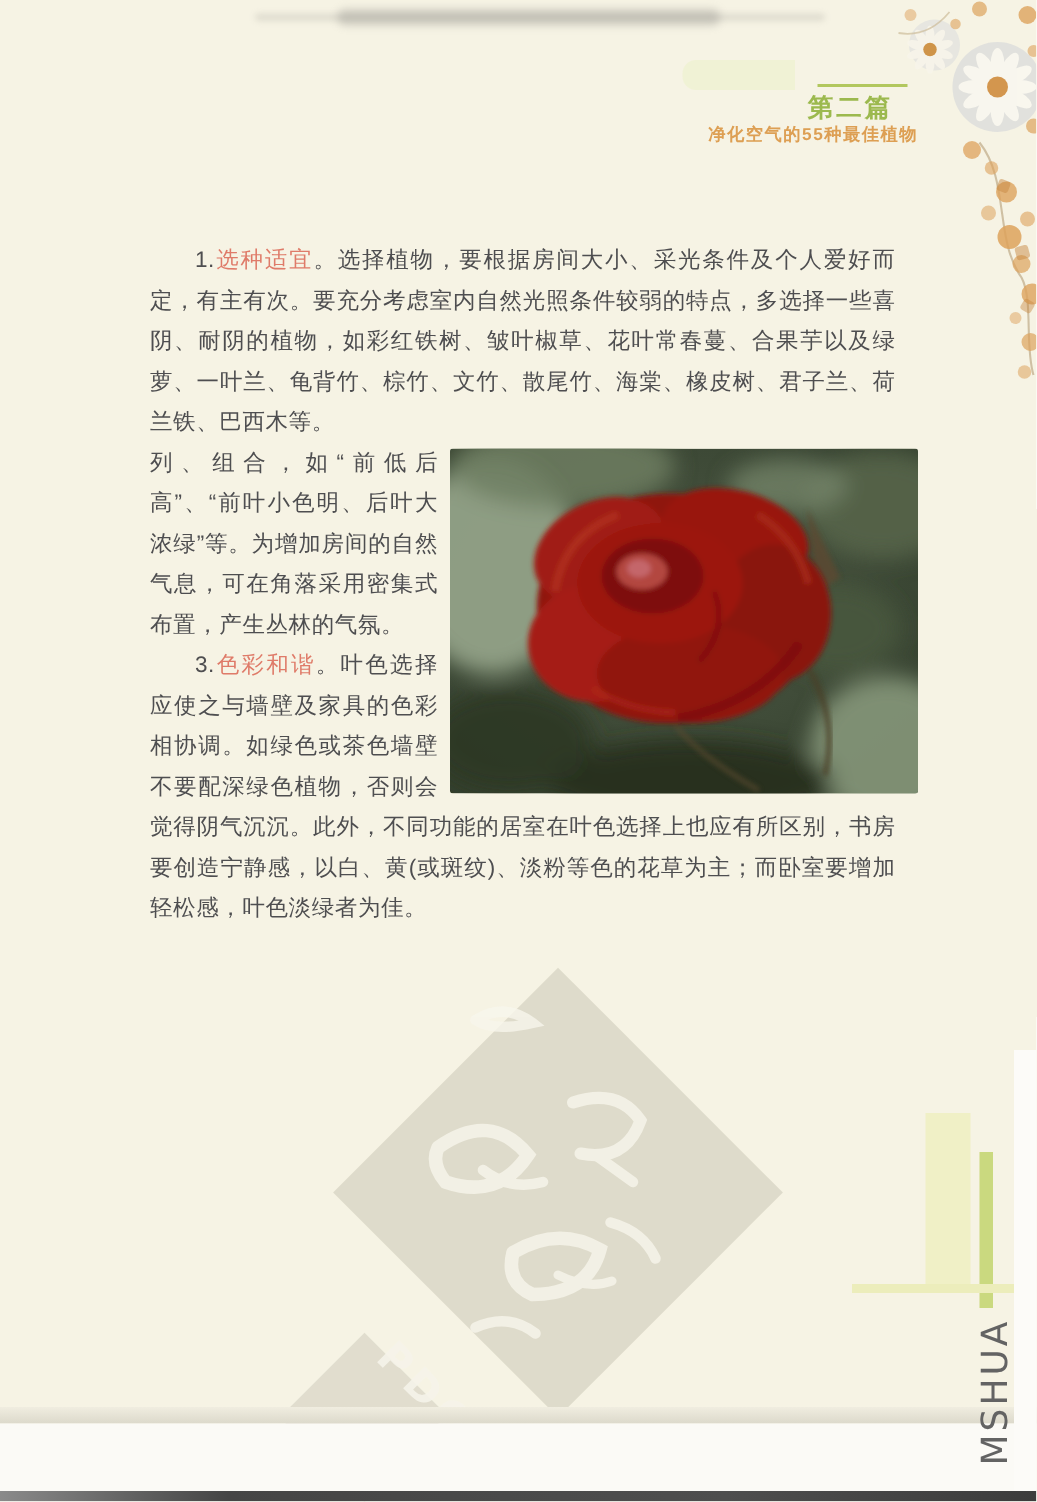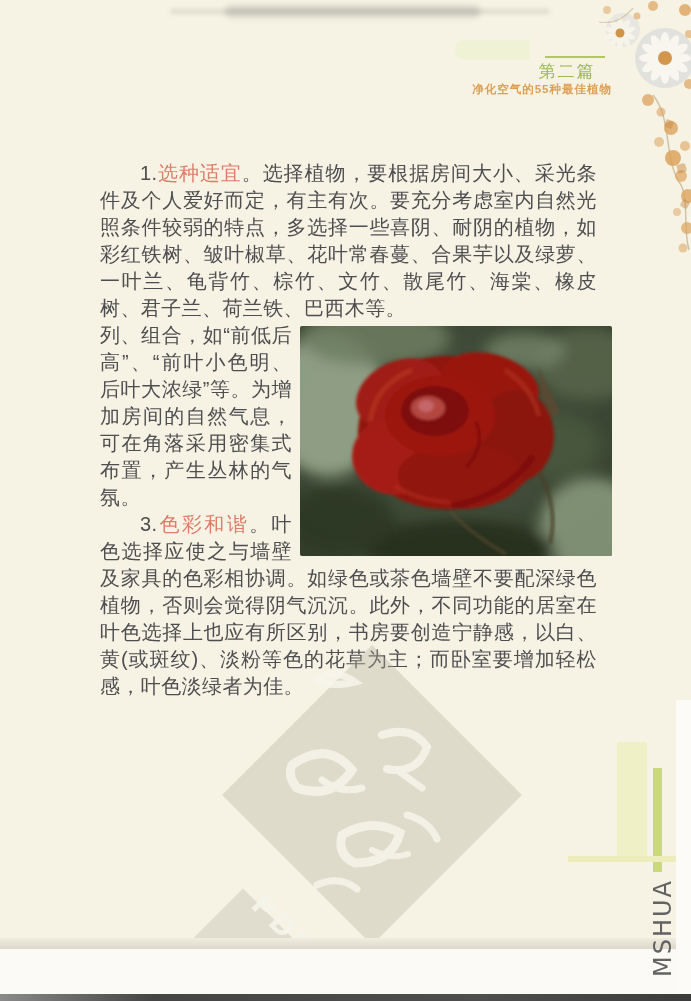--- a/index.html
+++ b/index.html
@@ -24,28 +24,28 @@
     background:#fcfbf8; }
   
   .badge-tail { position:absolute; left:455px; top:40px; width:75px; height:20px;
     background:#edf1cb; opacity:.6; border-radius:9px 0 0 9px; }
   .badge { position:absolute; left:521px; top:21px; width:92px; height:38px;
     background:#dfe8a6; border-radius:11px; text-align:center; }
   .badge-num { font-size:30px; font-weight:bold; color:#8d7cba; line-height:38px; letter-spacing:1px;
     font-family:"DejaVu Sans", sans-serif; }
   .chapter-rule { position:absolute; left:545px; top:56px; width:60px; height:2px; background:#b2c75e; }
   .chapter { position:absolute; left:520px; top:60px; width:94px; text-align:center;
-    font-size:17px; font-weight:normal; color:#9cb94e; letter-spacing:2px; }
+    font-size:17px; font-weight:bold; color:#9cb94e; letter-spacing:2px; }
   .series { position:absolute; right:79px; top:82px; font-size:11.5px; font-weight:bold;
     color:#dd9f53; letter-spacing:1px; white-space:nowrap;margin-left:44px; }
   
   .content { position:absolute; left:100px; top:160px; width:497px; }
   .title { font-size:27px; font-weight:bold; color:#82846a; letter-spacing:1px;
     margin:0 0 24px 20px; }
-  .content p { font-size:20px; line-height:27px; color:#4e4e50; text-align:justify;
+  .content p { font-size:15px; line-height:27px; color:#4e4e50; text-align:justify;
     text-indent:2em; letter-spacing:0.4px; }
   .content p.cont { text-indent:0; }
   .kw { color:#df7b69; }
   .rose-photo { float:right; width:312px; height:230px; margin:4px -15px 8px 8px;
     border-radius:2px; overflow:hidden; }
   .rose-photo svg { display:block; }
   .wrap-section::after { content:""; display:block; clear:both; }
   
   .bar-yellow-v { position:absolute; left:617px; top:742px; width:30px; height:116px; background:#f0f0c6; }
   .bar-green-v { position:absolute; left:653px; top:768px; width:9px; height:104px; background:#c2d36d; opacity:.85; }

